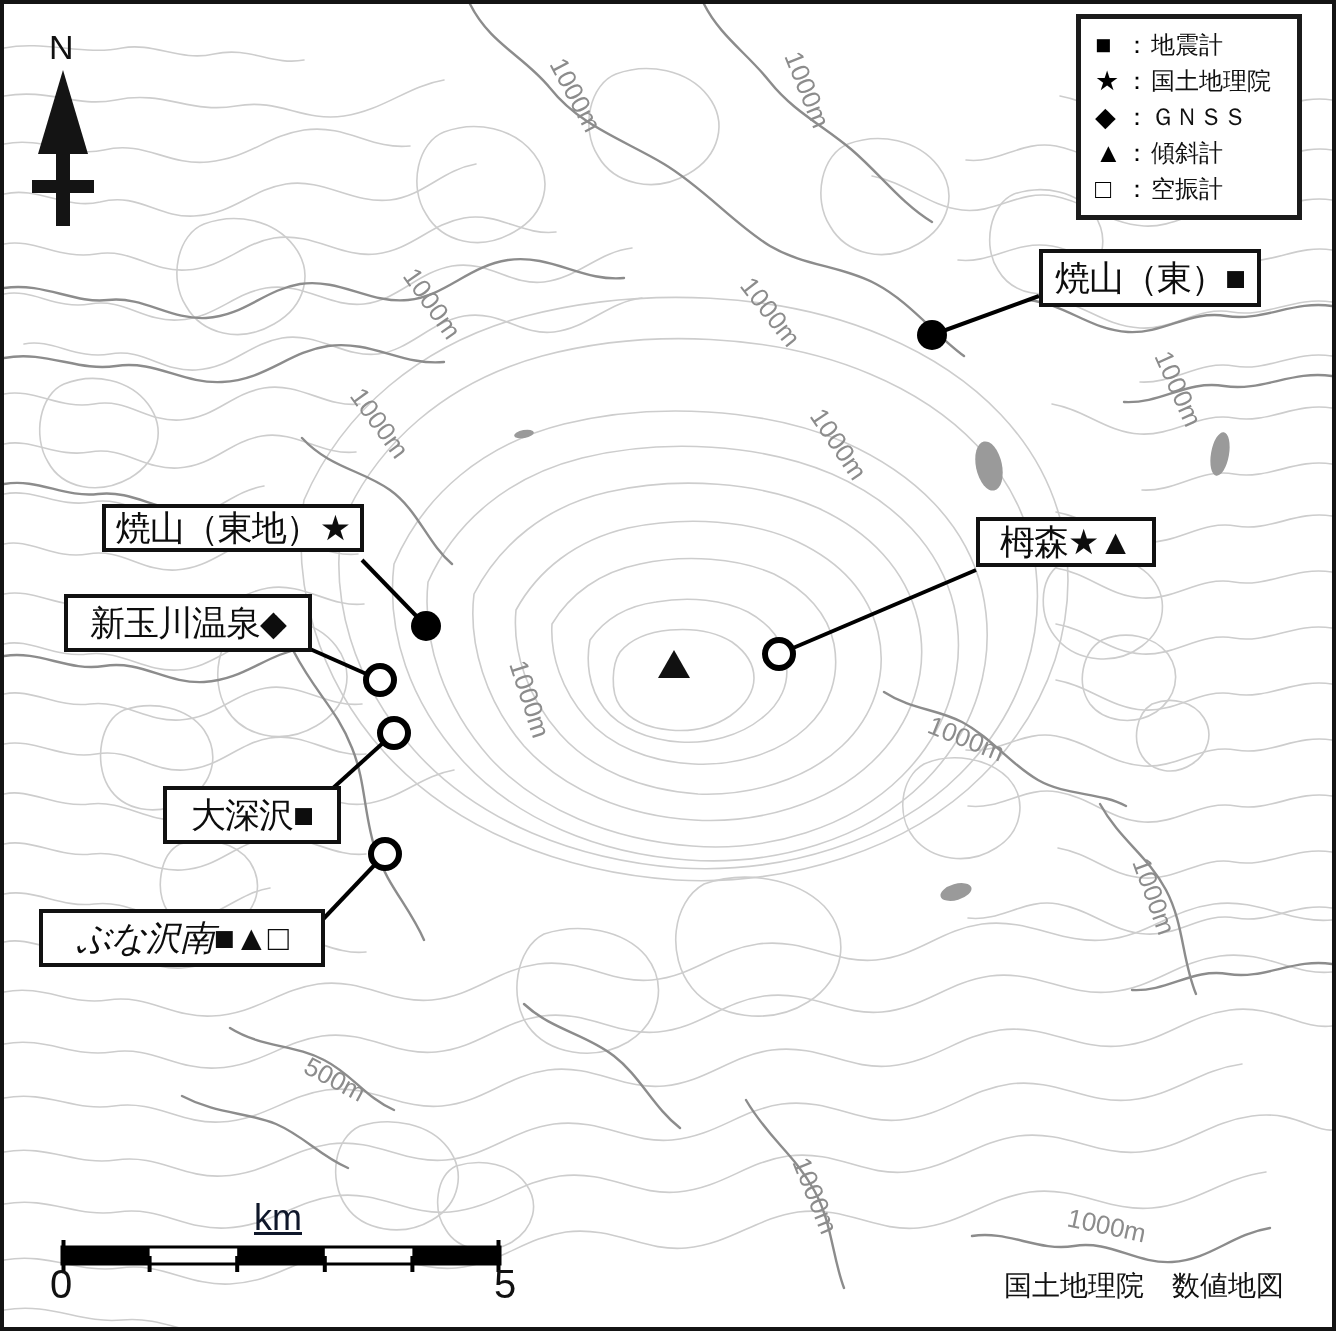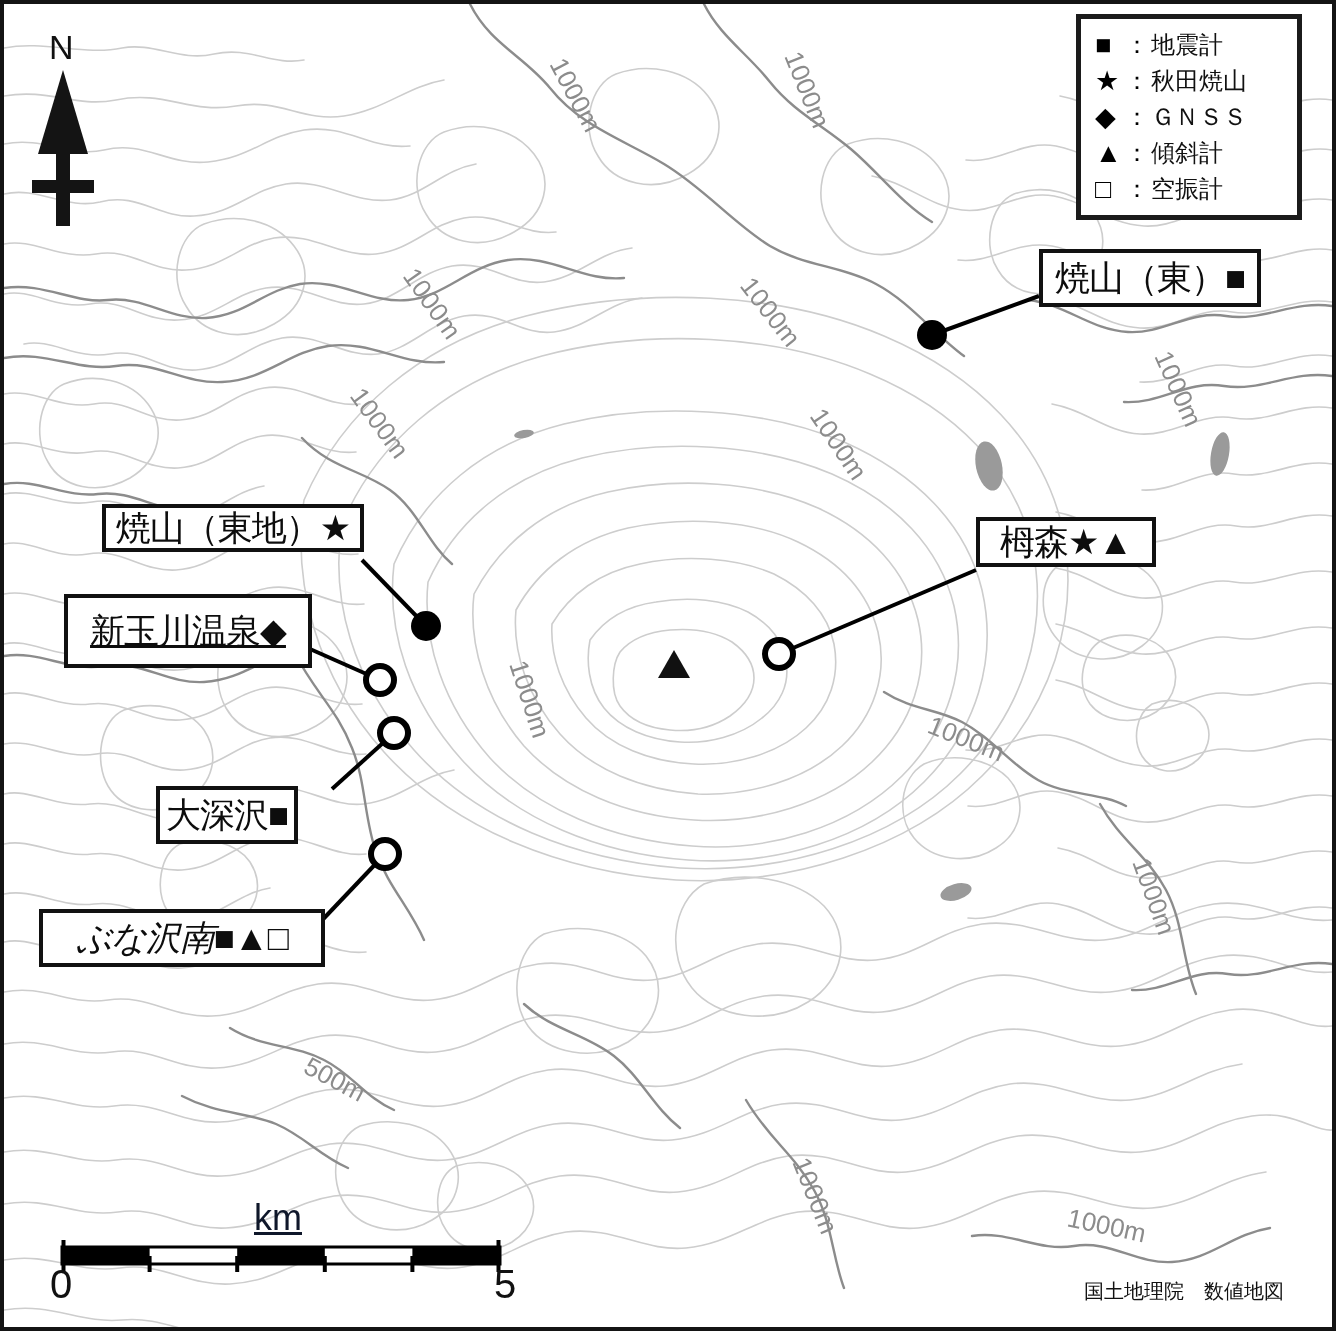--- a/index.html
+++ b/index.html
@@ -89,21 +89,21 @@
   }
   .peak-name {
     font-size: 38px;
     letter-spacing: 0px;
   }
   .attribution {
     position: absolute;
     right: 48px;
     bottom: 22px;
     text-align: left;
-    font-size: 20px;
+    font-size: 28px;
     line-height: 1.35;
     color: #111;
     white-space: nowrap;
   }
   .north-letter {
     position: absolute;
     font-size: 34px;
     color: #111;
   }
   .scale-km {
@@ -290,21 +290,21 @@
 
   <div class="legend-box">
     <div class="legend-row">
       <span class="legend-sym">■</span>
       <span class="legend-colon">：</span>
       <span class="legend-label">地震計</span>
     </div>
     <div class="legend-row">
       <span class="legend-sym">★</span>
       <span class="legend-colon">：</span>
-      <span class="legend-label">秋田焼山</span>
+      <span class="legend-label">国土地理院</span>
     </div>
     <div class="legend-row">
       <span class="legend-sym">◆</span>
       <span class="legend-colon">：</span>
       <span class="legend-label">ＧＮＳＳ</span>
     </div>
     <div class="legend-row">
       <span class="legend-sym">▲</span>
       <span class="legend-colon">：</span>
       <span class="legend-label">傾斜計</span>
@@ -317,25 +317,25 @@
   </div>
 
   <div class="callout" style="left:1035px; top:245px; width:222px; height:58px;">
     <span>焼山（東）■</span>
   </div>
 
   <div class="callout" style="left:98px; top:500px; width:262px; height:48px;">
     <span>焼山（東地）★</span>
   </div>
 
-  <div class="callout" style="left:60px; top:590px; width:248px; height:74px;text-decoration:underline;">
+  <div class="callout" style="left:60px; top:590px; width:248px; height:58px;">
     <span>新玉川温泉◆</span>
   </div>
 
-  <div class="callout" style="left:152px; top:782px; width:142px; height:58px;">
+  <div class="callout" style="left:159px; top:782px; width:178px; height:58px;">
     <span>大深沢■</span>
   </div>
 
   <div class="callout" style="left:35px; top:905px; width:286px; height:58px;font-style:italic;">
     <span>ぶな沢南■▲□</span>
   </div>
 
   <div class="callout" style="left:972px; top:513px; width:180px; height:50px;">
     <span>栂森★▲</span>
   </div>

